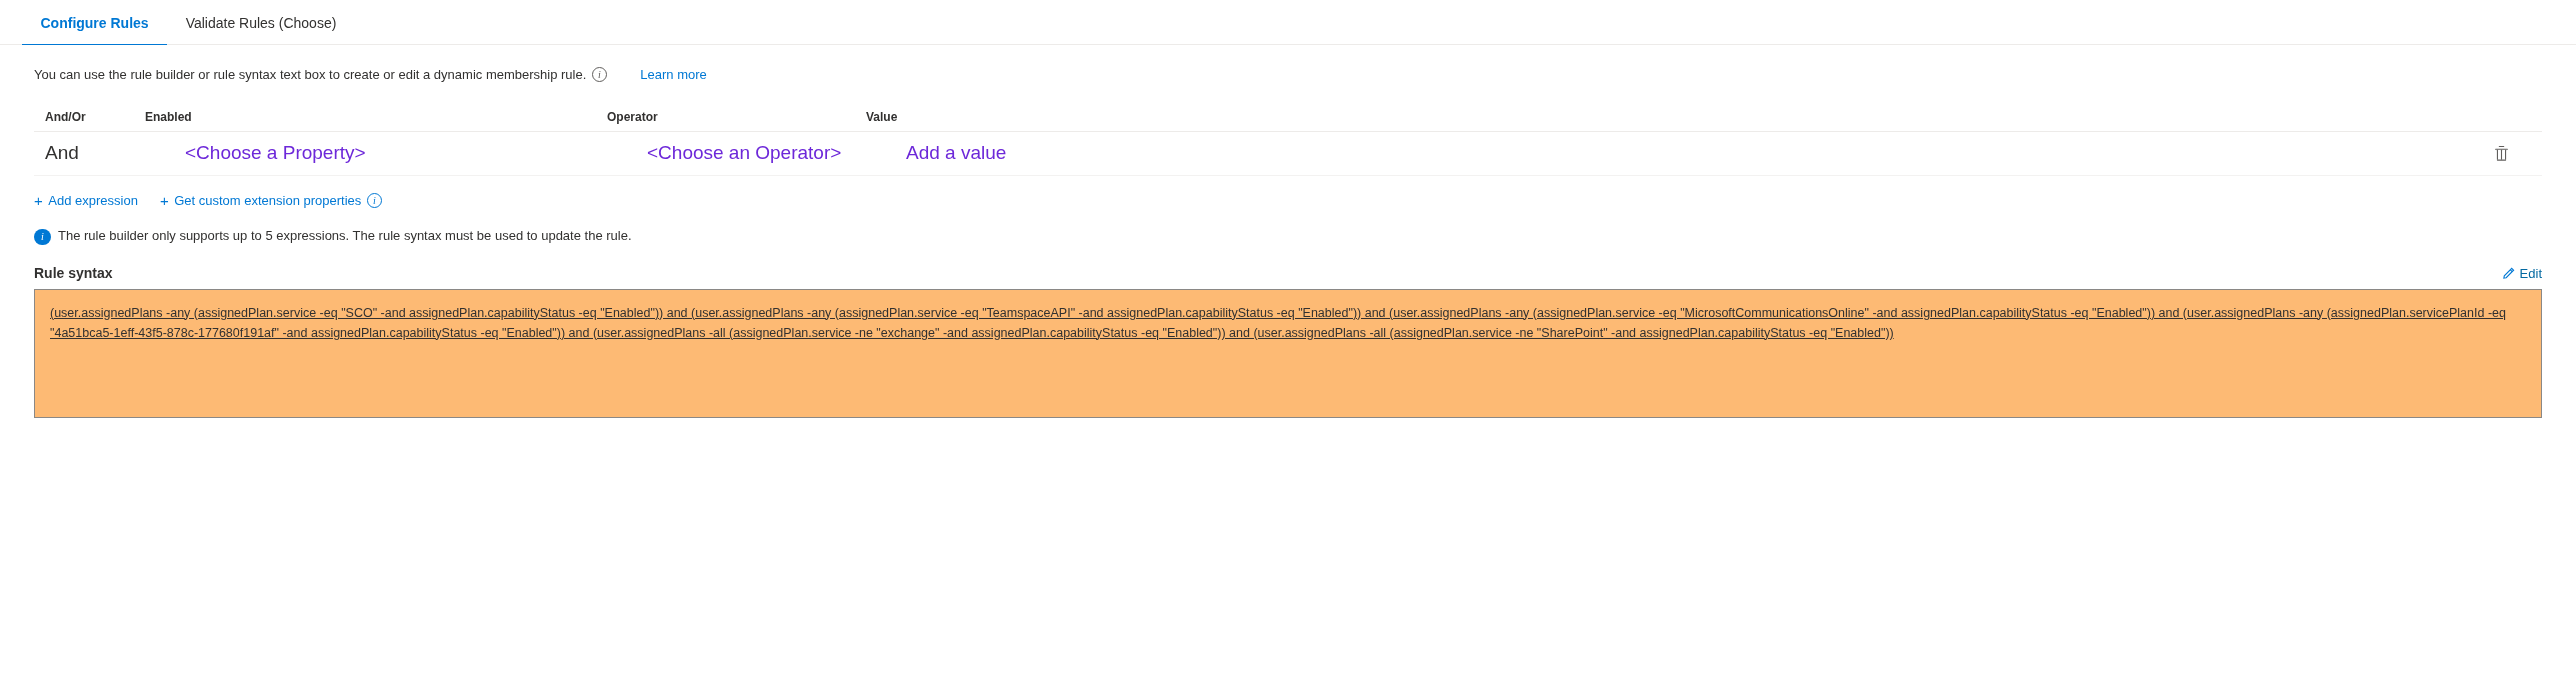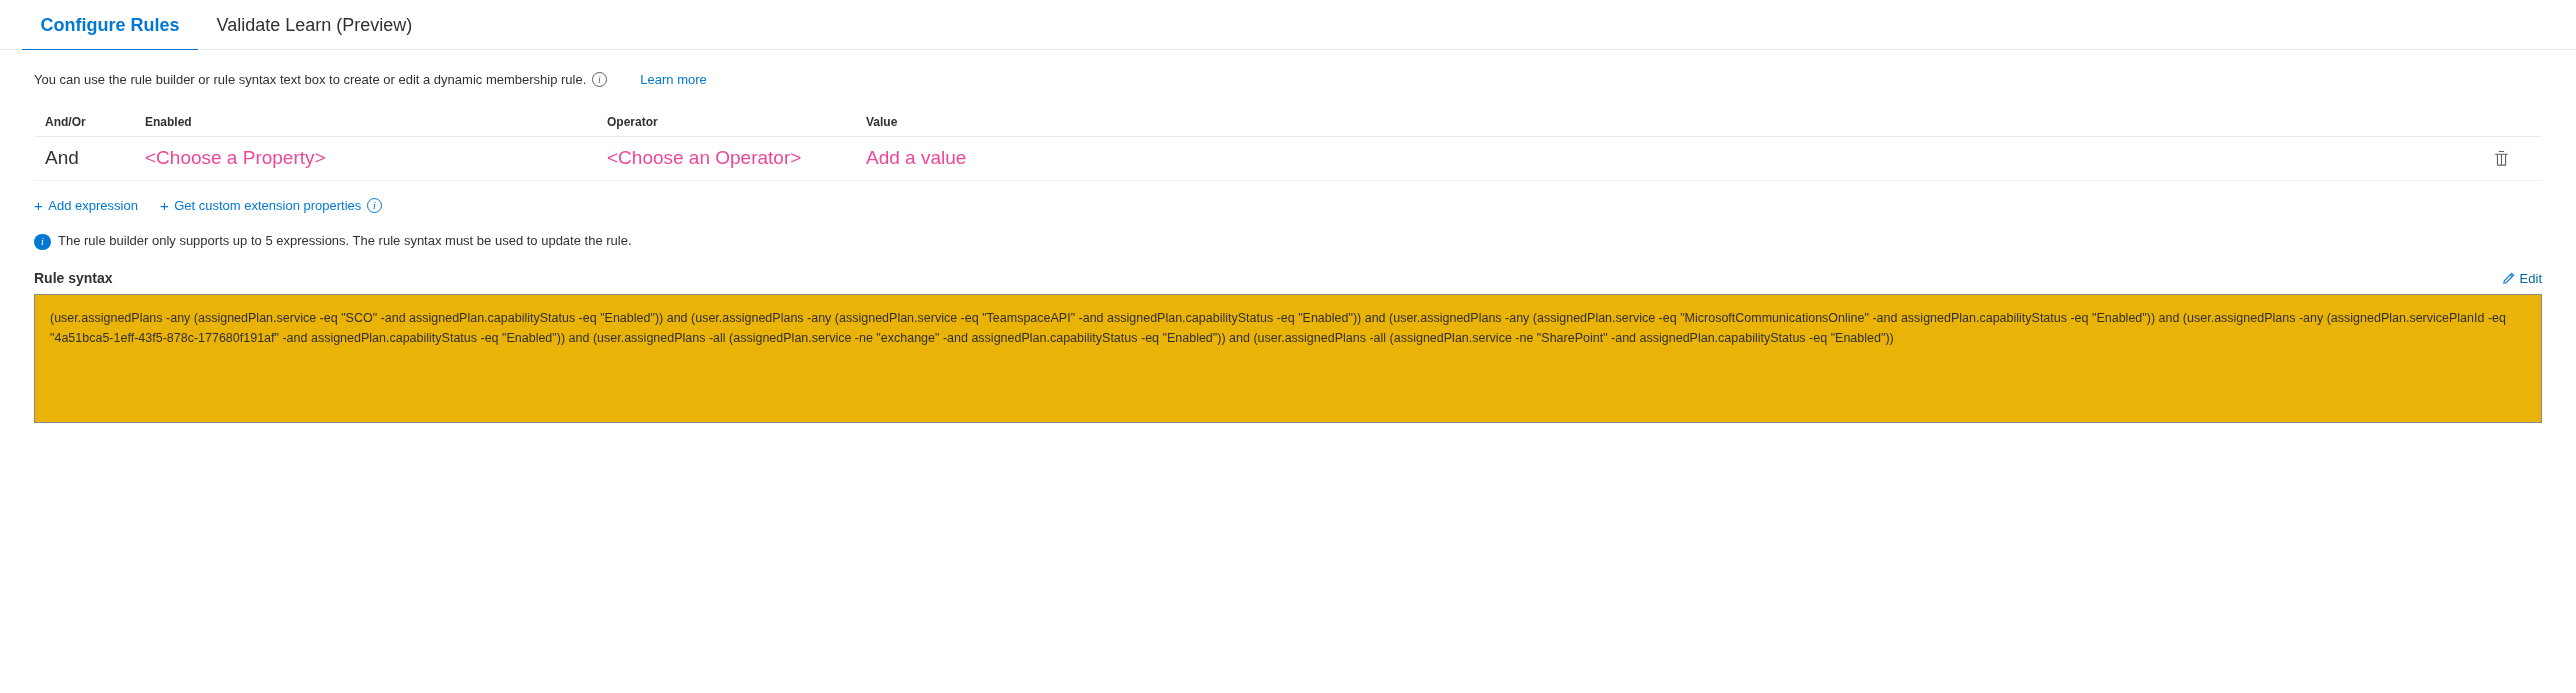--- a/index.html
+++ b/index.html
@@ -19,21 +19,21 @@
     }
     .tabs-bar {
       display: flex;
       align-items: flex-end;
       border-bottom: 0.9px solid #edebe9;
       padding: 0 22px;
       background: #ffffff;
     }
     .tab {
       padding: 15px 18.5px 13px 18.5px;
-      font-size: 18px;
+      font-size: 14px;
       cursor: pointer;
       color: #323130;
       border-bottom: 1.8px solid transparent;
       margin-bottom: -0.9px;
     }
     .tab.active {
       color: #0078d4;
       border-bottom: 1.8px solid #0078d4;
       font-weight: 600;
     }
@@ -98,21 +98,22 @@
       padding: 9.2px 11px 9.2px 0;
       border-bottom: 0.9px solid #f3f2f1;
       font-size: 19px;
       color: #323130;
       vertical-align: middle;
     }
     .rule-table td:first-child {
       padding-left: 11px;
     }
     .placeholder-text {
-      color: #ec4899;
+      color: #6d28d9;
+      margin-left: 40px;
     }
     .delete-btn {
       background: none;
       border: none;
       cursor: pointer;
       color: #605e5c;
       font-size: 15px;
       padding: 3.7px 7.4px;
       display: flex;
       align-items: center;
@@ -177,45 +178,46 @@
       display: flex;
       align-items: center;
       gap: 4.6px;
       color: #0369a1;
       font-size: 13px;
       cursor: pointer;
       text-decoration: none;
     }
     .rule-syntax-box {
       border: 1.4px solid #8a8886;
-      background: #eab308;
+      background: #fdba74;
       padding: 13px 15px;
       font-size: 12.5px;
       color: #323130;
       line-height: 1.6;
       min-height: 129px;
       font-family: "Segoe UI", Arial, sans-serif;
       word-break: break-word;
+      text-decoration: underline;
     }
     .watermark-area {
       position: relative;
     }
     .table-actions-cell {
       text-align: right;
       padding-right: 11px;
     }
   </style>
 </head>
 <body>
 
 <div class="page-container">
 
   <div class="tabs-bar">
     <div class="tab active">Configure Rules</div>
-    <div class="tab">Validate Learn (Preview)</div>
+    <div class="tab">Validate Rules (Choose)</div>
   </div>
 
   <div class="content-area">
 
     <div class="description-row">
       <span>You can use the rule builder or rule syntax text box to create or edit a dynamic membership rule.</span>
       <span class="info-icon">i</span>
       <a class="learn-more-link" href="#">Learn more</a>
     </div>
 

